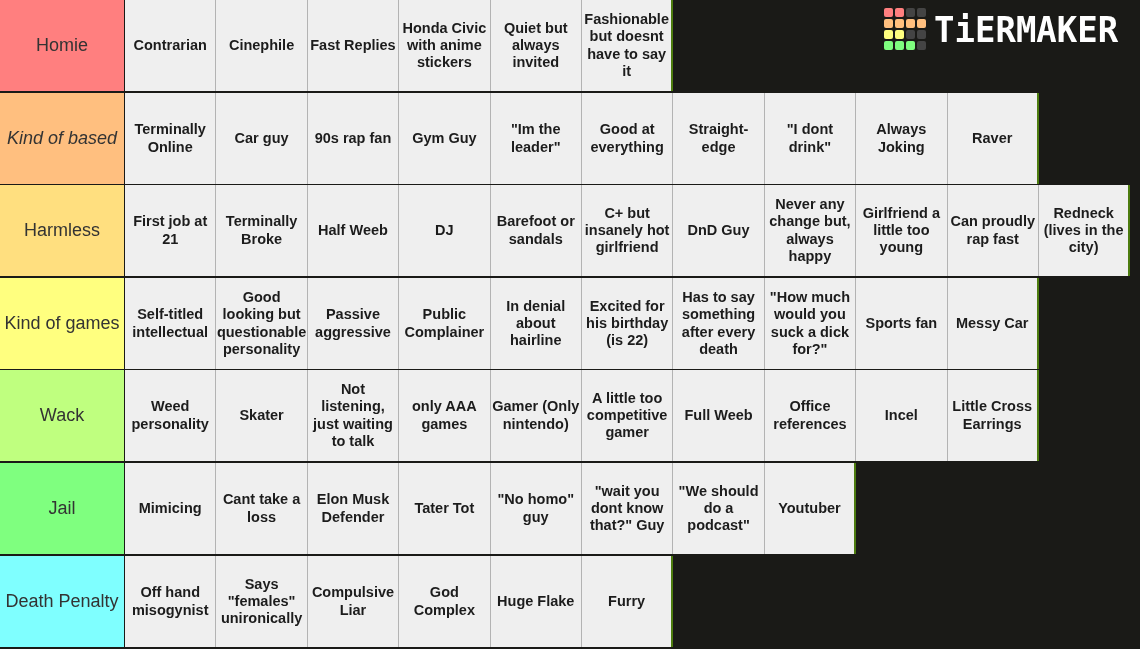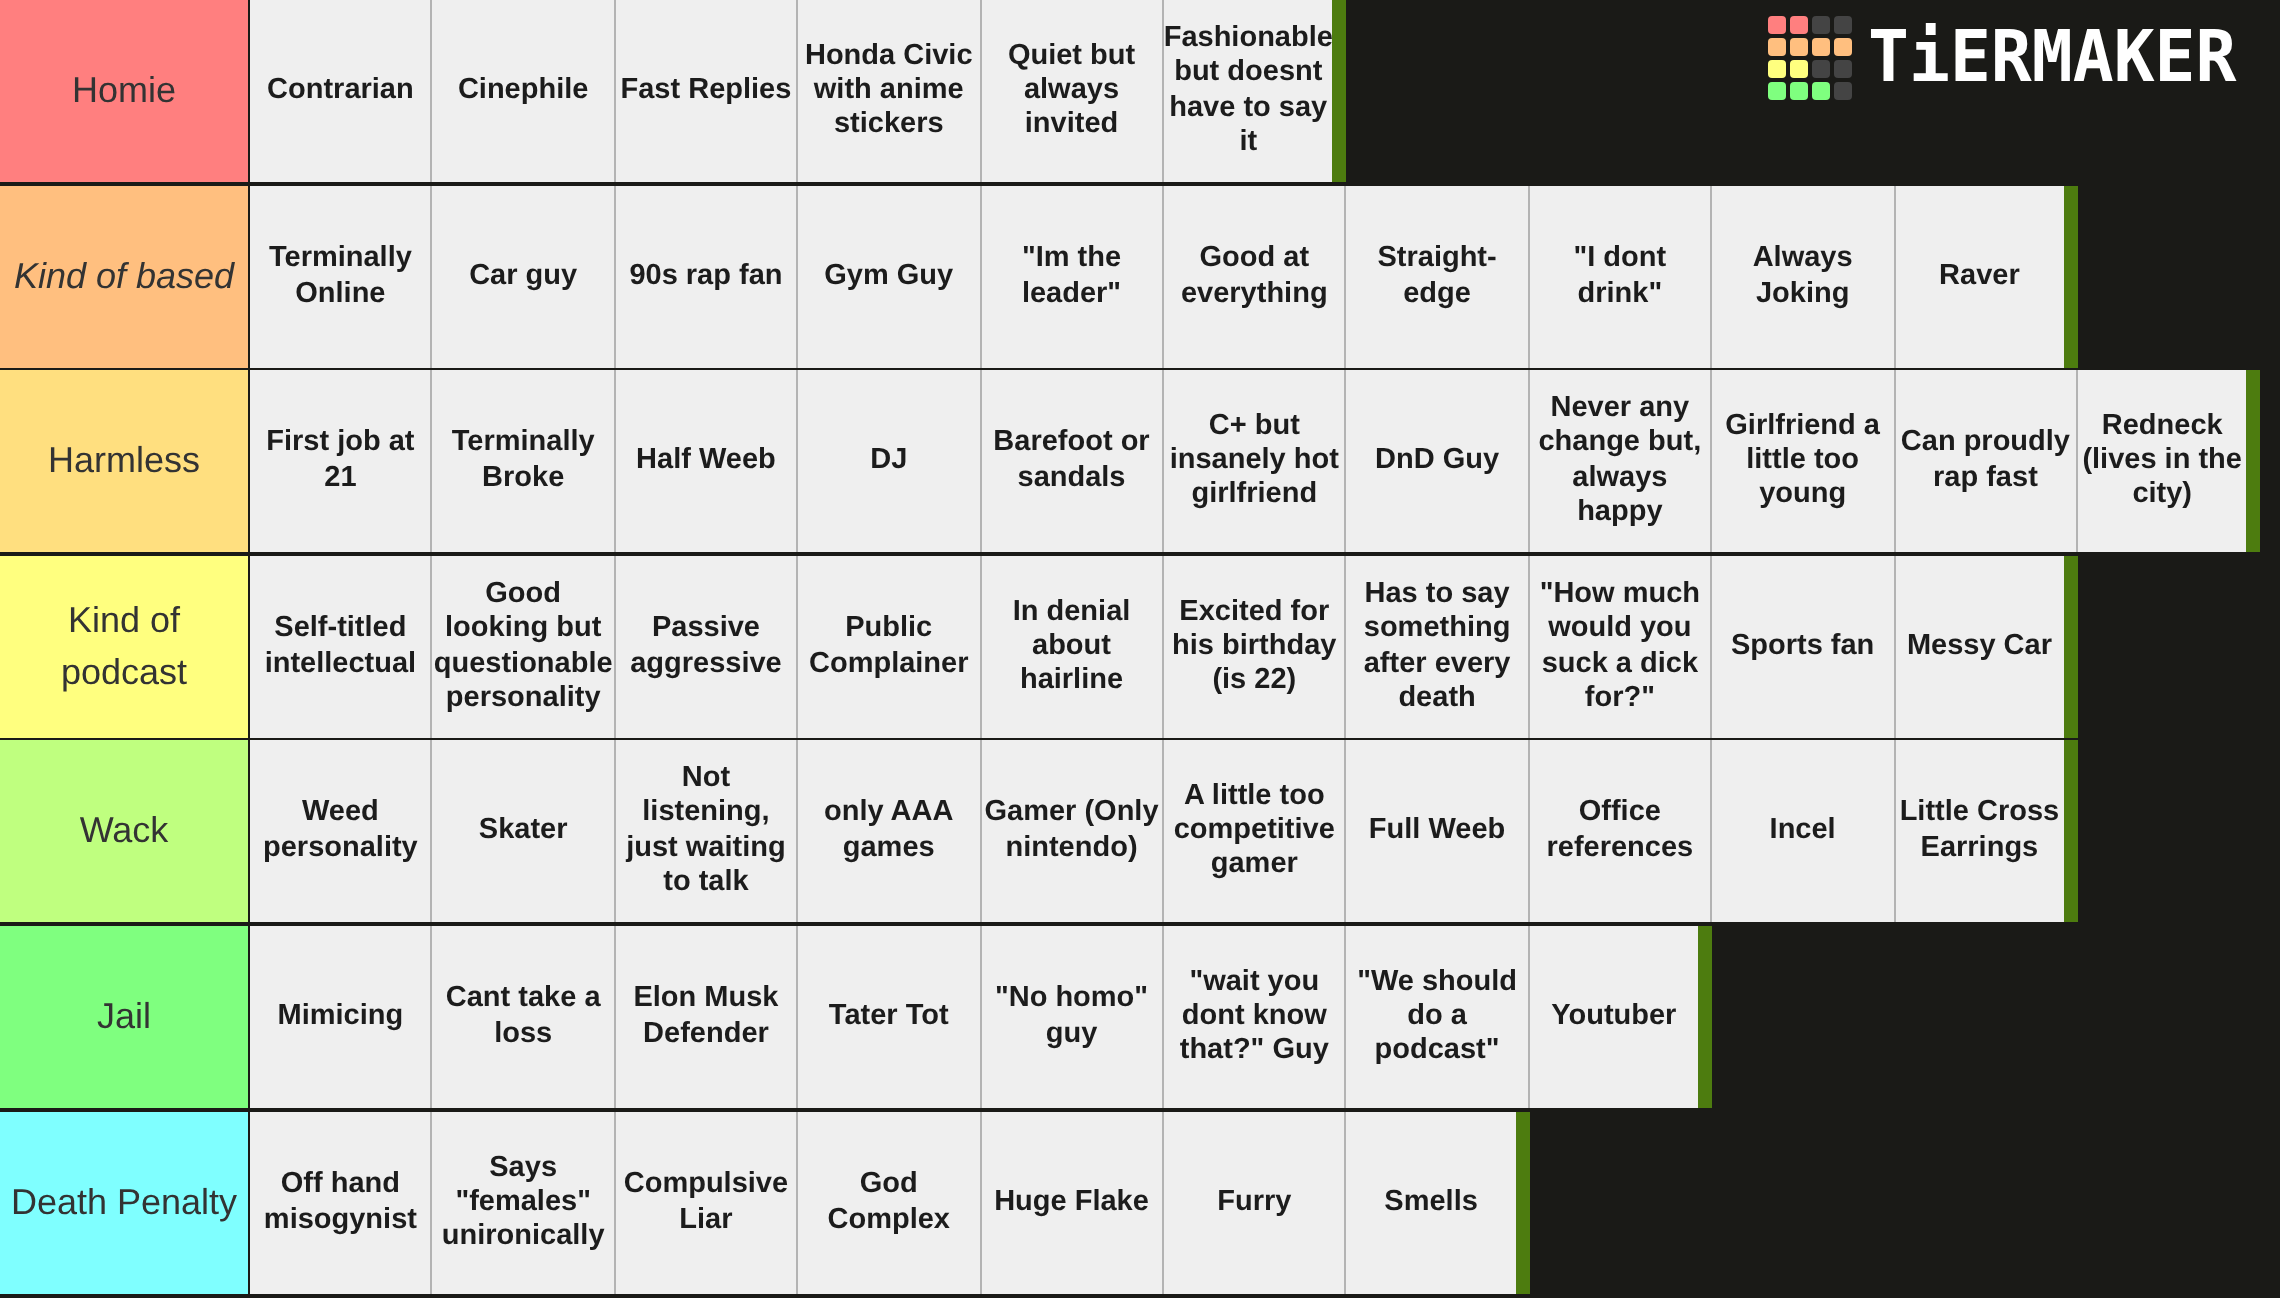--- a/index.html
+++ b/index.html
@@ -14,21 +14,21 @@
     border-right: 1px solid #1a1a17; padding: 0 4px;
   }
   .items { display: flex; height: 100%; }
   .tile {
     width: 91.4px; flex: 0 0 91.4px; height: 100%;
     background: #efefef; border-right: 1px solid #b3b3b3;
     display: flex; align-items: center; justify-content: center; text-align: center;
     font-size: 14.5px; font-weight: bold; color: #1c1c1c; line-height: 1.18;
     padding: 0 1px; overflow: hidden; white-space: normal; word-break: normal;
   }
-  .tile:last-child { border-right: 7px solid #4d7c0f; }
+  .tile:last-child { border-right: 2px solid #4d7c0f; }
   .logo {
     position: absolute; left: 884px; top: 8px; display: flex; align-items: center; gap: 8px;
   }
   .logo-grid { display: grid; grid-template-columns: repeat(4, 9px); grid-gap: 2px; }
   .logo-grid span { width: 9px; height: 9px; border-radius: 2px; display: block; }
   .logo-text {
     color: #ffffff; font-family: "DejaVu Sans Mono", monospace; font-weight: bold;
     font-size: 34px; letter-spacing: 0px; line-height: 1; transform: scaleY(1.05);
   }
 </style>
@@ -96,21 +96,21 @@
           <div class="tile">Barefoot or sandals</div>
           <div class="tile">C+ but insanely hot girlfriend</div>
           <div class="tile">DnD Guy</div>
           <div class="tile">Never any change but, always happy</div>
           <div class="tile">Girlfriend a little too young</div>
           <div class="tile">Can proudly rap fast</div>
           <div class="tile">Redneck (lives in the city)</div>
         </div>
       </div>
       <div class="row" style="top: 278px;">
-        <div class="label" style="background: rgb(255, 255, 127);">Kind of podcast</div>
+        <div class="label" style="background: rgb(255, 255, 127);">Kind of games</div>
         <div class="items">
           <div class="tile">Self-titled intellectual</div>
           <div class="tile">Good looking but questionable personality</div>
           <div class="tile">Passive aggressive</div>
           <div class="tile">Public Complainer</div>
           <div class="tile">In denial about hairline</div>
           <div class="tile">Excited for his birthday (is 22)</div>
           <div class="tile">Has to say something after every death</div>
           <div class="tile">"How much would you suck a dick for?"</div>
           <div class="tile">Sports fan</div>
@@ -147,17 +147,16 @@
       </div>
       <div class="row" style="top: 556px;">
         <div class="label" style="background: rgb(127, 255, 255);">Death Penalty</div>
         <div class="items">
           <div class="tile">Off hand misogynist</div>
           <div class="tile">Says "females" unironically</div>
           <div class="tile">Compulsive Liar</div>
           <div class="tile">God Complex</div>
           <div class="tile">Huge Flake</div>
           <div class="tile">Furry</div>
-          <div class="tile">Smells</div>
         </div>
       </div>
     </div>
 </div>
 
 </body></html>

